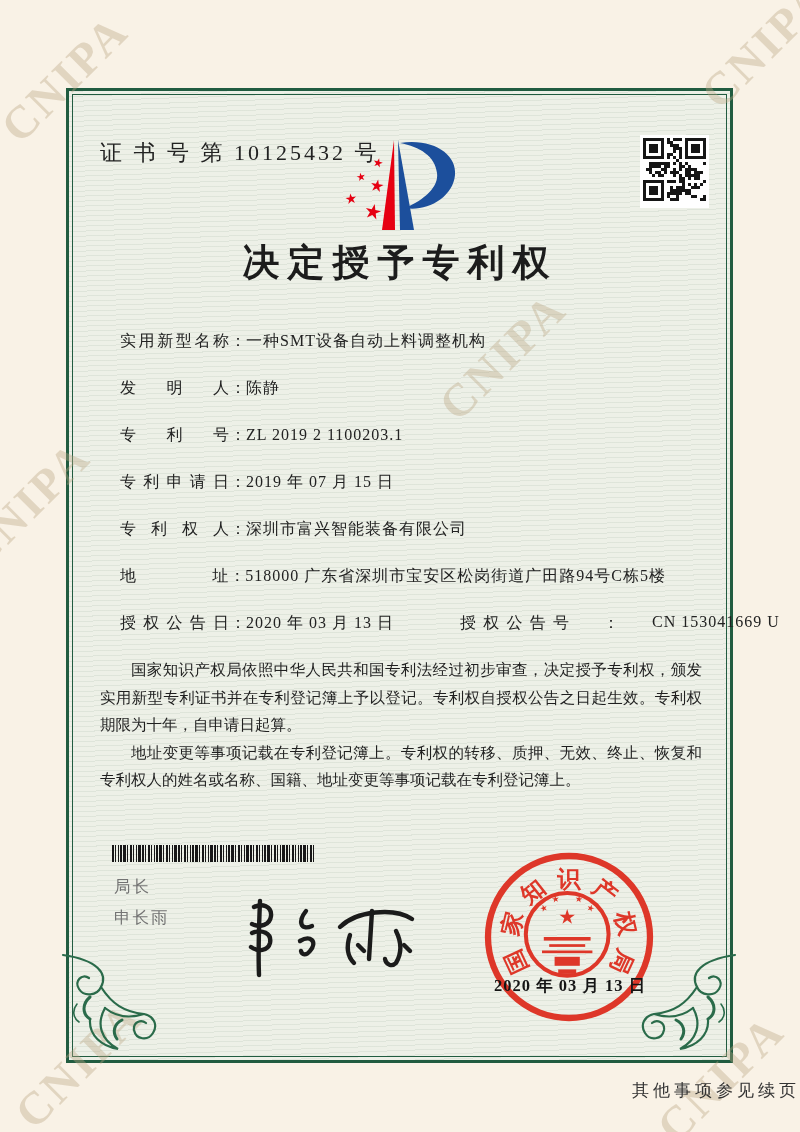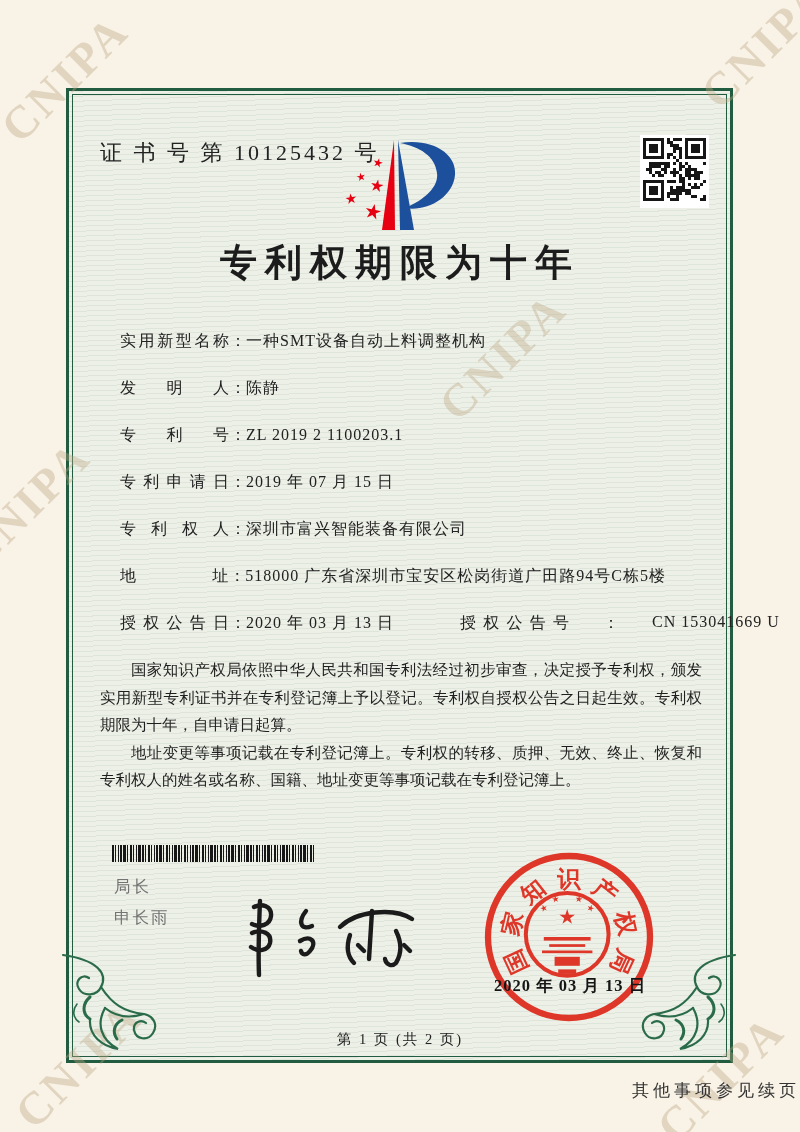--- a/index.html
+++ b/index.html
@@ -222,21 +222,21 @@
           <rect x="6" y="6" width="9" height="9" fill="#161616"></rect>
           <rect x="42" y="0" width="21" height="21" fill="#161616"></rect>
           <rect x="45" y="3" width="15" height="15" fill="#fff"></rect>
           <rect x="48" y="6" width="9" height="9" fill="#161616"></rect>
           <rect x="0" y="42" width="21" height="21" fill="#161616"></rect>
           <rect x="3" y="45" width="15" height="15" fill="#fff"></rect>
           <rect x="6" y="48" width="9" height="9" fill="#161616"></rect>
         </svg>
     </div>
 
-    <div class="title">专利权期限为十年</div>
+    <div class="title">决定授予专利权</div>
 
     <div class="fields">
       <div class="frow">
         <span class="flabel">实用新型名称</span>
           <span class="fcolon">：</span>
           <span class="fvalue">一种SMT设备自动上料调整机构</span>
       </div>
       <div class="frow">
         <span class="flabel">发明人</span>
           <span class="fcolon">：</span>
@@ -410,17 +410,16 @@
     <svg class="flourish bl" viewBox="0 0 102 102" fill="none" stroke="#2a6b4a" stroke-width="2.2" stroke-linecap="round">
       <path d="M99 3 C 64 8 54 22 61 35 C 65 44 78 45 83 37 C 88 29 80 21 73 26"></path>
       <path d="M61 35 C 50 52 38 60 18 62 C 34 67 47 64 57 56"></path>
       <path d="M18 62 C 8 64 4 73 9 81 C 14 89 26 88 28 78 C 29 70 21 67 16 71"></path>
       <path d="M57 56 C 66 72 61 88 44 97 C 61 94 73 83 72 68"></path>
       <path d="M72 45 C 80 52 80 62 72 67" stroke-width="3"></path>
       <path d="M40 68 C 48 72 50 80 45 87" stroke-width="3"></path>
       <path d="M85 52 C 90 58 89 66 83 70" stroke-width="1.6"></path>
     </svg>
 
-    <div class="page-info">第 1 页 (共 2 页)</div>
   </div>
 
   <div class="continuation">其他事项参见续页</div>
 </div>
 
 </body></html>

